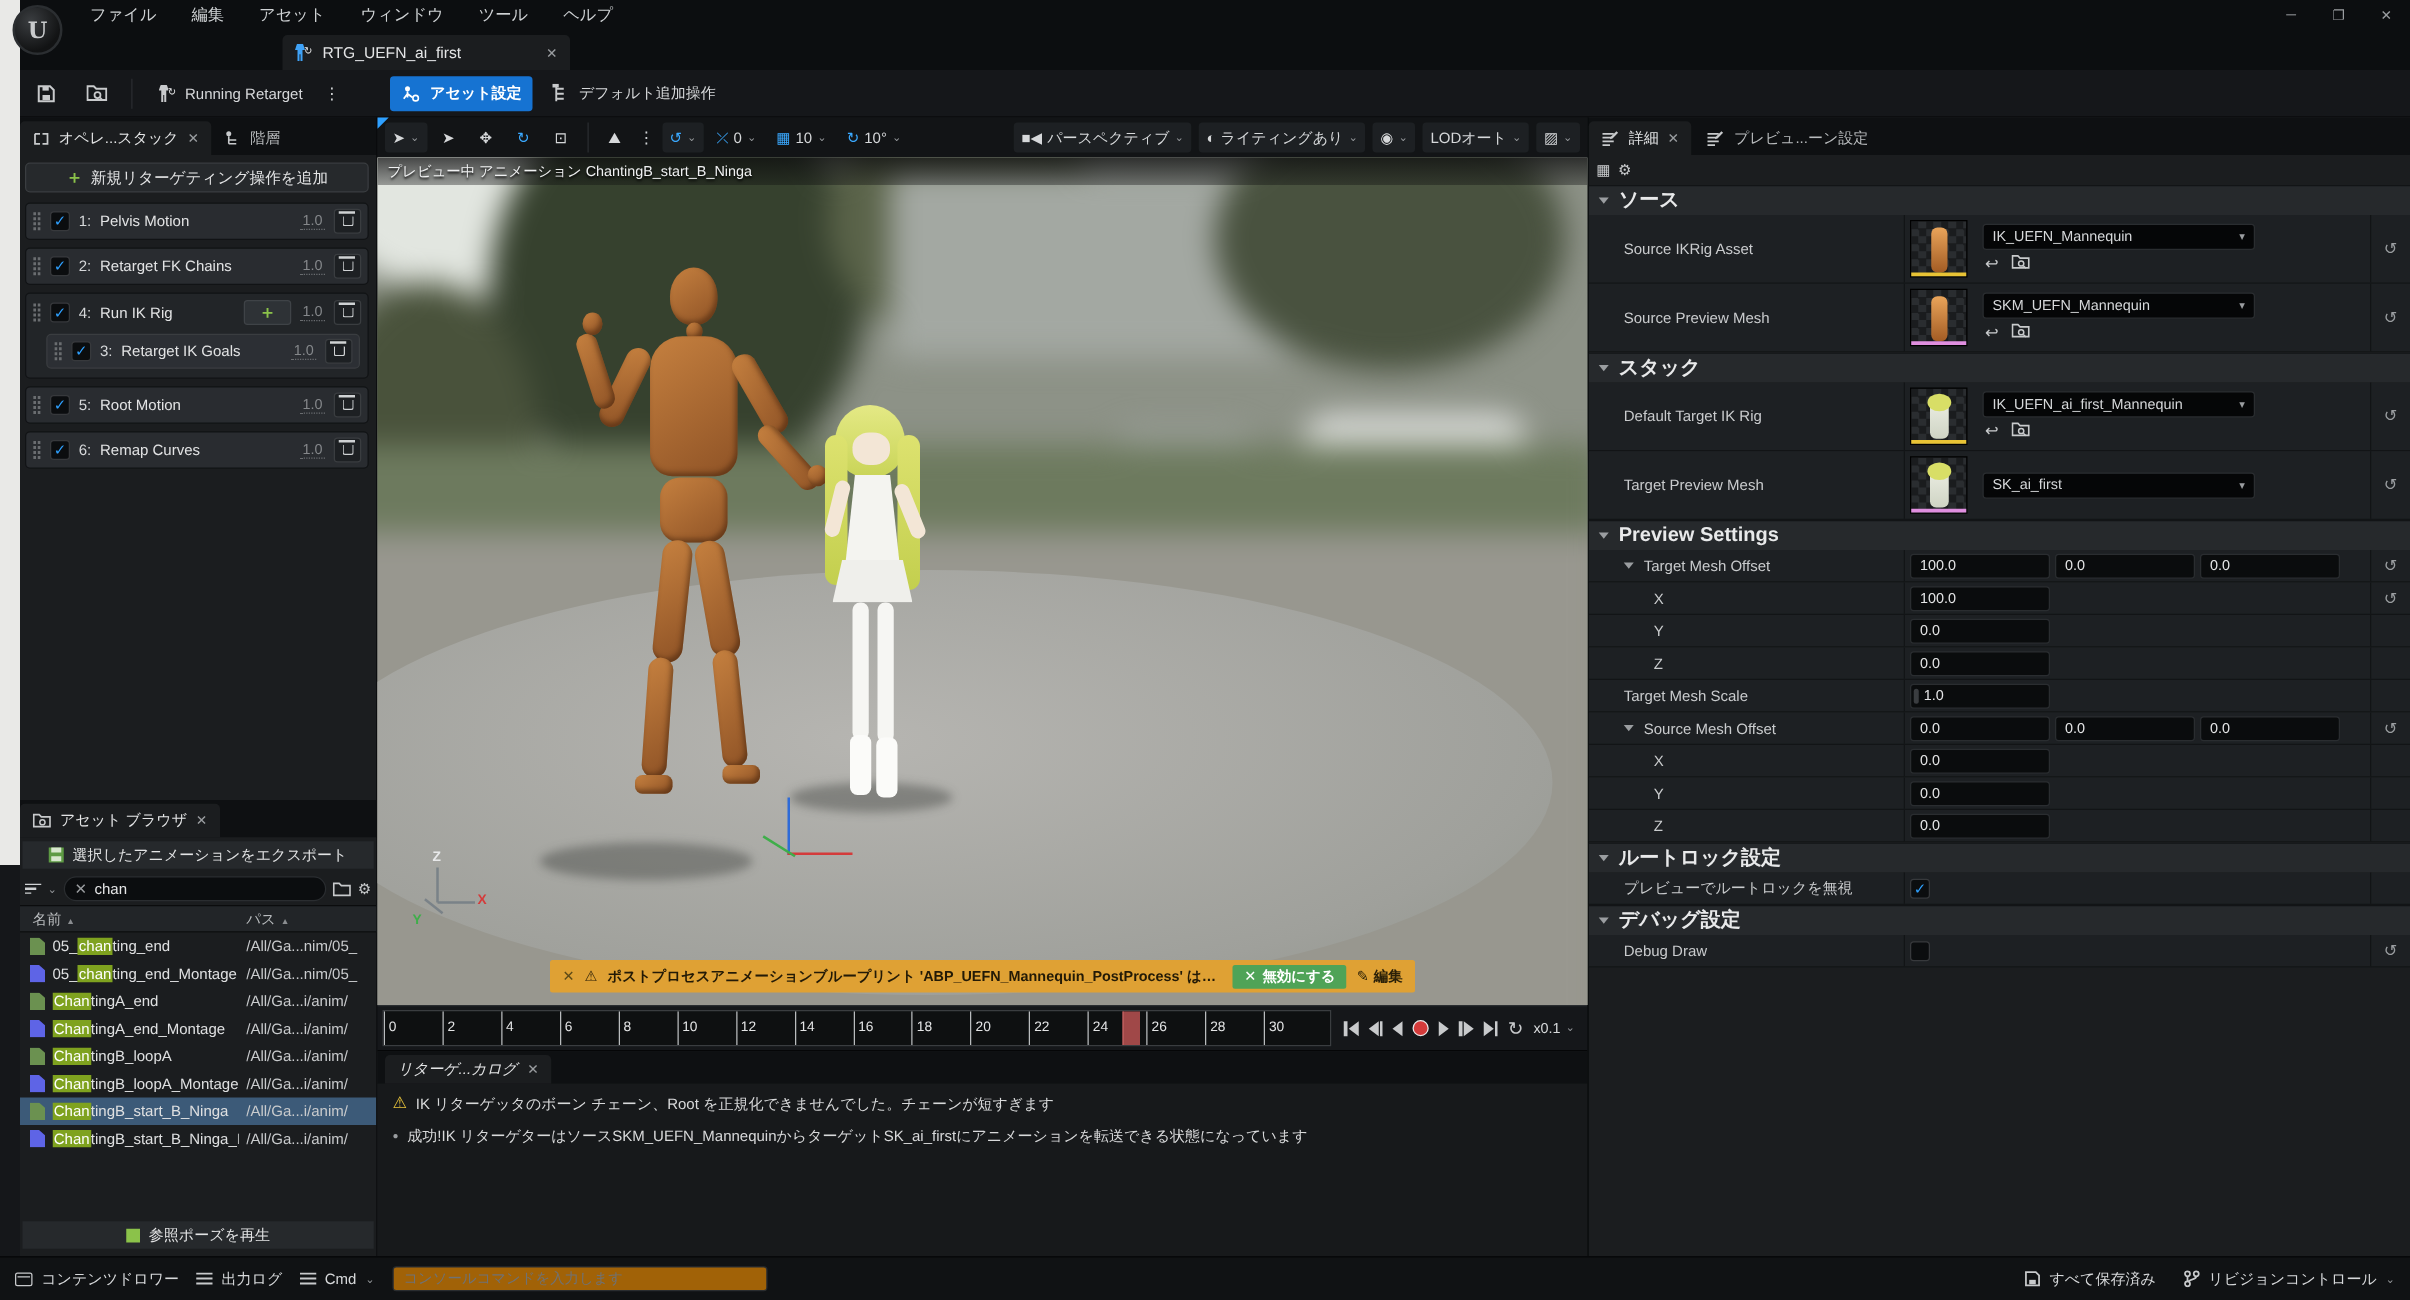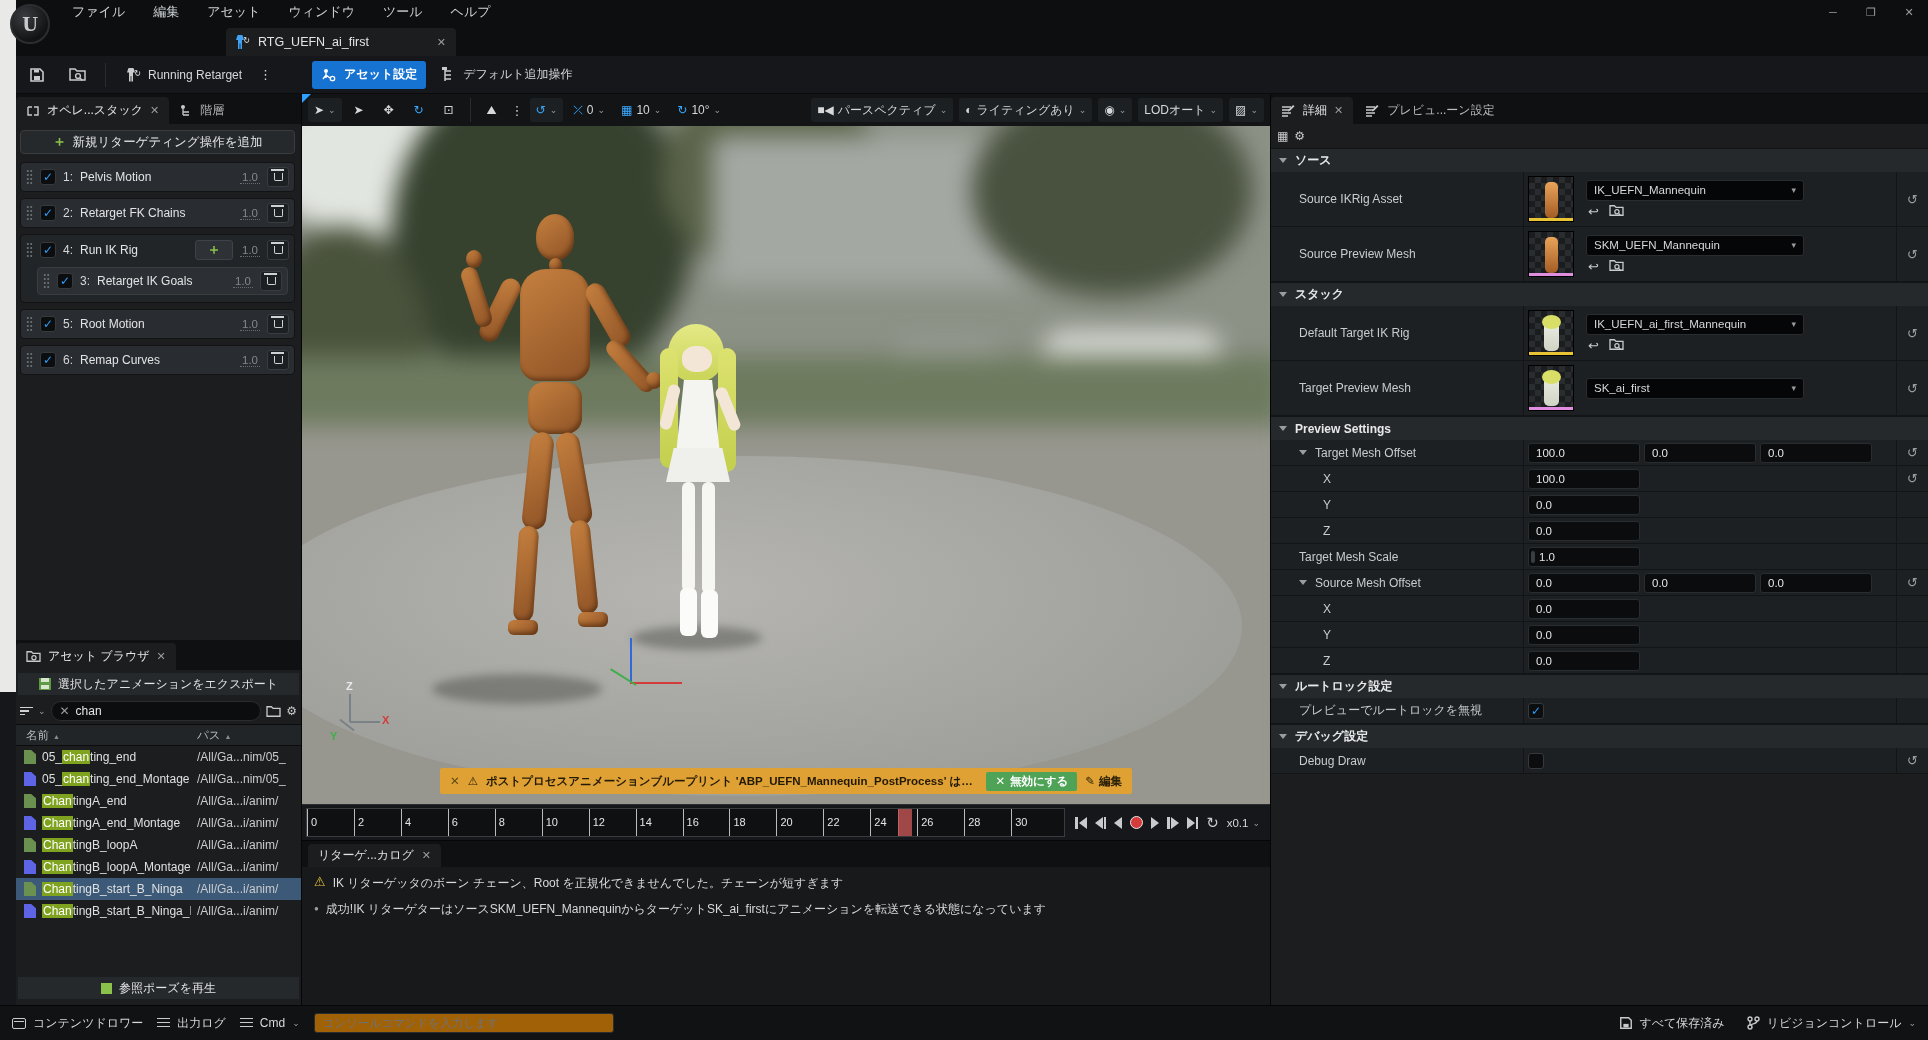--- a/index.html
+++ b/index.html
@@ -122,37 +122,37 @@
   .transport { flex:0 0 auto; display:flex; align-items:center; gap:8px; padding:0 10px; }
   .tp { display:flex; align-items:center; gap:1px; }
   .tri-r { width:0; height:0; border-left:8px solid #c8cacc; border-top:6px solid transparent; border-bottom:6px solid transparent; }
   .tri-l { width:0; height:0; border-right:8px solid #c8cacc; border-top:6px solid transparent; border-bottom:6px solid transparent; }
   .tbar { width:2.5px; height:12px; background:#c8cacc; }
   .rec { width:13px; height:13px; border-radius:50%; background:#d43b3b; border:1.5px solid #e8e9ea; }
   .speed { display:flex; align-items:center; gap:4px; color:#d6d8da; font-size:11.5px; }
 
   
   .log-panel { height:165px; flex:0 0 auto; display:flex; flex-direction:column; background:#1b1d1f; border-top:1px solid #050607; }
-  .log-tabs { height:26px; background:#0e1012; display:flex; align-items:flex-end; padding-left:6px; }
+  .log-tabs { height:26px; background:#0e1012; display:flex; align-items:flex-end; padding-left:6px;font-style:italic; }
   .log-tab { height:23px; background:#1b1d1f; border-radius:4px 4px 0 0; display:flex; align-items:center; gap:8px; padding:0 10px; color:#e2e3e4; }
   .log-body { flex:1 1 auto; padding:8px 12px; background:#17191b; }
   .log-line { display:flex; align-items:flex-start; gap:7px; margin-bottom:9px; color:#d8d9da; font-size:12px; }
   .warn-tri { color:#e8c33a; font-size:13px; line-height:1; }
   .dot { color:#9a9da0; font-size:8px; margin-top:3px; }
 
   
   .det-tabs { height:30px; background:#0e1012; display:flex; align-items:flex-end; gap:2px; }
   .det-body { flex:1 1 auto; overflow:hidden; background:#1b1d1f; }
   .det-search-row { display:flex; align-items:center; gap:6px; padding:5px 6px; }
   .det-search { flex:1 1 auto; height:22px; background:#0b0d0f; border:1px solid #2a2d30; border-radius:11px; display:flex; align-items:center; gap:6px; padding:0 9px; }
   .det-search input { background:transparent; border:none; outline:none; color:#e4e5e6; font-size:12px; width:100%; font-family:inherit; }
   .det-search input::placeholder { color:#6f7275; }
   .mag { width:9px; height:9px; border:1.6px solid #8a8d90; border-radius:50%; position:relative; flex:0 0 auto; }
   .mag::after { content:""; position:absolute; width:5px; height:1.6px; background:#8a8d90; transform:rotate(45deg); right:-4px; bottom:-1px; }
-  .sec-header { height:24px; background:#26292c; display:flex; align-items:center; gap:8px; padding:0 8px; color:#e8e9ea; font-weight:bold; font-size:12px; border-top:1px solid #121416; }
+  .sec-header { height:24px; background:#26292c; display:flex; align-items:center; gap:8px; padding:0 8px; color:#e8e9ea; font-weight:bold; font-size:16px; border-top:1px solid #121416; }
   .tri-down { width:0; height:0; border-top:5px solid #9a9da0; border-left:4px solid transparent; border-right:4px solid transparent; }
   .prop-row { display:flex; align-items:center; border-bottom:1px solid #121416; background:#1d2023; }
   .prop-label { width:252px; flex:0 0 auto; padding-left:28px; color:#c9cbcd; display:flex; align-items:center; gap:8px; }
   .prop-label.sub { padding-left:52px; }
   .prop-val { flex:1 1 auto; display:flex; align-items:center; gap:4px; padding:3px 4px; border-left:1px solid #121416; align-self:stretch; }
   .prop-reset { width:32px; flex:0 0 auto; display:flex; align-items:center; justify-content:center; color:#9a9da0; font-size:13px; align-self:stretch; border-left:1px solid #121416; }
   .asset-row { height:55px; }
   .thumb { width:46px; height:46px; flex:0 0 auto; position:relative; background:conic-gradient(#2a2d30 0 25%, #1a1c1e 0 50%, #2a2d30 0 75%, #1a1c1e 0) 0 0/12px 12px; border:1px solid #000; }
   .thumb .ub { position:absolute; left:0; right:0; bottom:0; height:3px; }
   .thumb .fig-m { position:absolute; left:16px; top:5px; width:13px; height:36px; background:linear-gradient(#e9a45a,#a35c24); border-radius:5px; }
@@ -504,20 +504,23 @@
           <div class="blob" style="left:380px;top:-30px;width:220px;height:200px;background:#5a6349;"></div>
           <div class="blob" style="left:430px;top:30px;width:330px;height:150px;border-radius:10px;background:#a3a8a2;"></div>
           <div class="blob" style="left:690px;top:-20px;width:280px;height:210px;background:#49523f;"></div>
           <div class="blob" style="left:760px;top:225px;width:180px;height:70px;border-radius:24px;background:#dadcd9;"></div>
           <div class="blob" style="left:610px;top:238px;width:110px;height:46px;border-radius:16px;background:#9ea39e;"></div>
           <div class="blob" style="left:-40px;top:250px;width:1040px;height:90px;border-radius:0;background:#6d7a5e;"></div>
           <div class="blob" style="left:-40px;top:320px;width:1040px;height:420px;border-radius:0;background:#98978f;"></div>
         </div>
         <div class="ground-disc"></div>
 
+        <div class="preview-band">
+          <span>プレビュー中 アニメーション ChantingB_start_B_Ninga</span>
+        </div>
 
         <div class="shadow" style="left:130px;top:548px;width:170px;height:30px;"></div>
         <div class="shadow" style="left:330px;top:500px;width:130px;height:24px;"></div>
 
         <div class="mann">
           <div class="mp" style="left:86px;top:0;width:38px;height:46px;border-radius:50% 50% 45% 45%;"></div>
           <div class="mp" style="left:99px;top:44px;width:13px;height:14px;"></div>
           <div class="mp" style="left:70px;top:55px;width:70px;height:112px;border-radius:26px 26px 18px 18px;"></div>
           <div class="mp" style="left:78px;top:168px;width:54px;height:52px;border-radius:16px;"></div>
           <div class="mp" style="left:40px;top:62px;width:20px;height:68px;border-radius:10px;transform:rotate(26deg);"></div>

